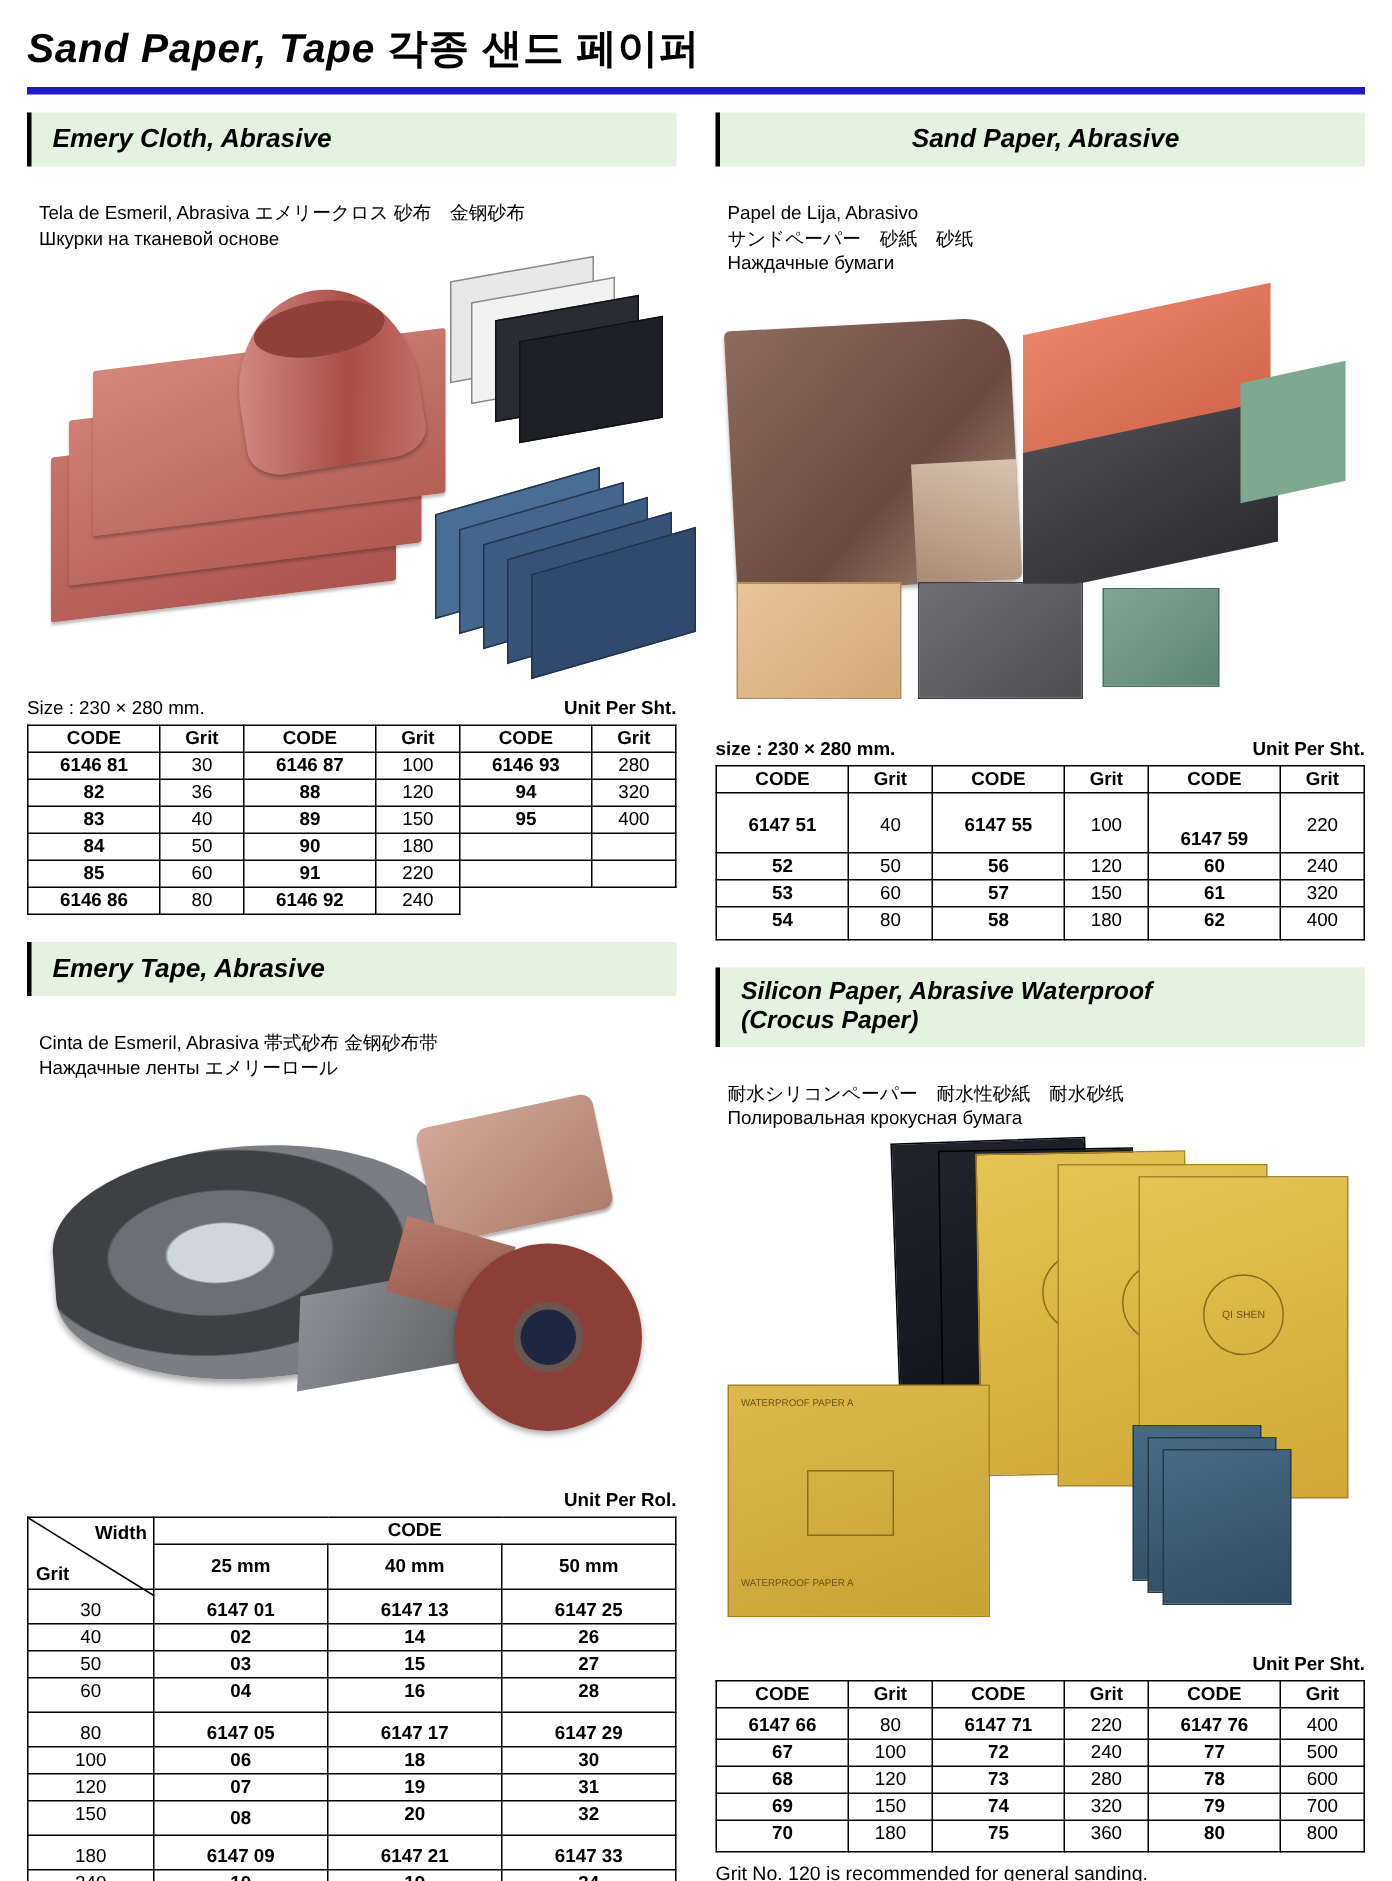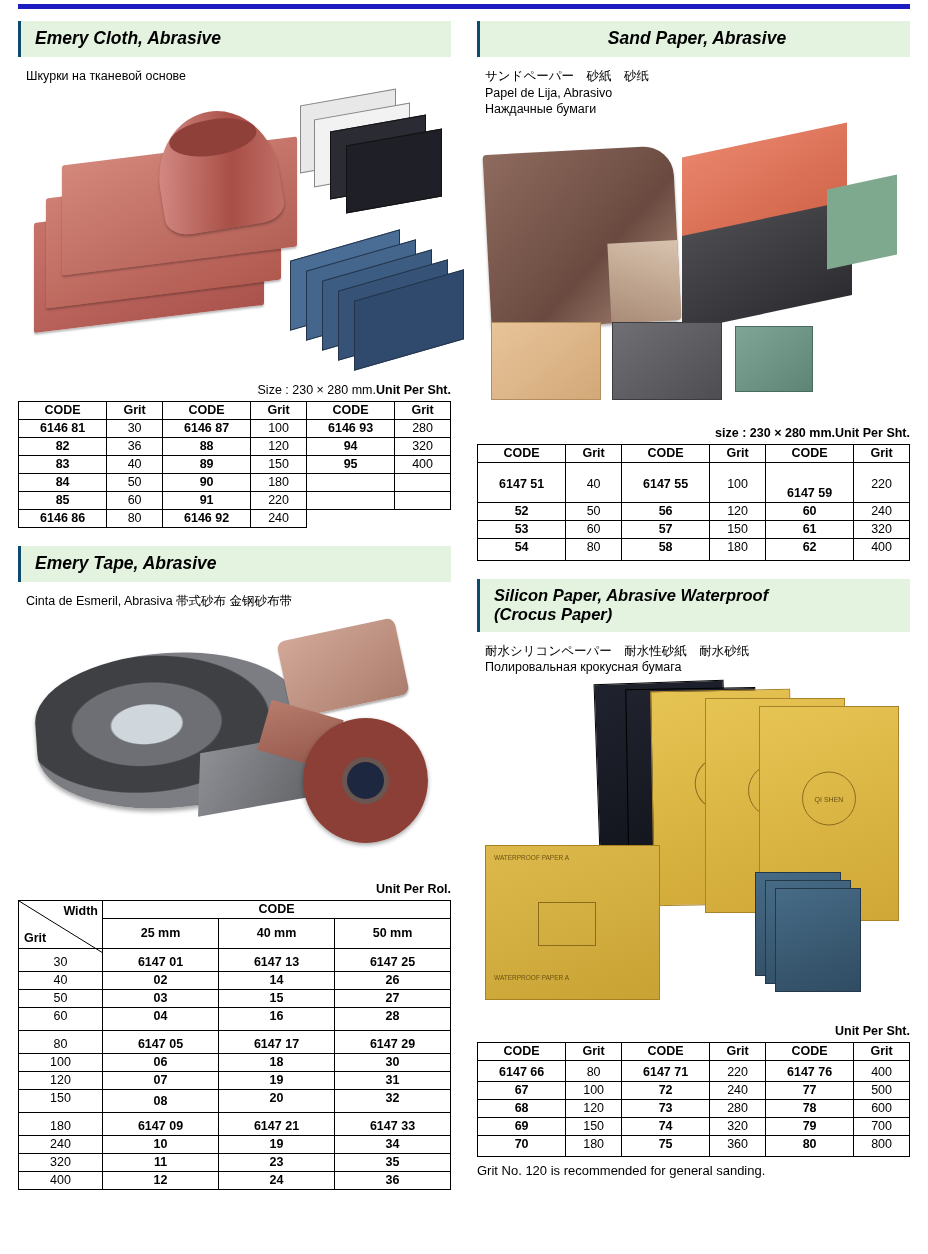--- a/index.html
+++ b/index.html
@@ -36,23 +36,23 @@
   .columns {
     display:flex;
     padding: 12px 18px 0 18px;
     gap: 26px;
   }
   .col { width:440px; }
 
   
   .banner {
     background:#e3f3e0;
-    border-left:3px solid #0c4a6e;
+    border-left:3px solid #000000;
     padding:7px 10px 8px 14px;
-    margin-bottom:11px;
+    margin-bottom:23px;
   }
   .banner h2 {
     margin:0;
     font-size:17.5px;
     font-weight:bold;
     font-style:italic;
   }
   .banner h2.small { font-size:16.5px; }
   .banner .line2 { display:block; }
 
@@ -60,21 +60,21 @@
     font-size:12.5px;
     line-height:1.32;
     margin: 2px 0 4px 8px;
   }
 
   
   .figure { position:relative; margin: 4px 0 2px 0; }
 
   .cap-left { font-size:12.5px; }
   .cap-right { font-size:12.5px; font-weight:bold; text-align:right; }
-  .caprow { display:flex; justify-content:flex-end; align-items:flex-end; margin-top:4px; }
+  .caprow { display:flex; justify-content:space-between; align-items:flex-end; margin-top:4px; }
 
   
   .fig-emery { height:290px; }
   .sheet { position:absolute; border-radius:2px; }
   .red1 { left:16px; top:120px; width:230px; height:110px; background:linear-gradient(160deg,#c8736a,#a9534c); transform:skewY(-7deg); box-shadow:0 2px 2px rgba(0,0,0,.25);}
   .red2 { left:28px; top:95px; width:235px; height:110px; background:linear-gradient(160deg,#cf7f74,#b0594f); transform:skewY(-7deg); box-shadow:0 2px 2px rgba(0,0,0,.25);}
   .red3 { left:44px; top:62px; width:235px; height:110px; background:linear-gradient(160deg,#d4877b,#b35f55); transform:skewY(-7deg); box-shadow:0 2px 2px rgba(0,0,0,.25);}
   .roll { position:absolute; left:140px; top:22px; width:120px; height:118px; background:linear-gradient(100deg,#d8908a,#a84f46 60%,#c2726a); border-radius:60px 60px 24px 24px/70px 70px 18px 18px; transform:rotate(-9deg); box-shadow:0 2px 3px rgba(0,0,0,.3); }
   .roll:after { content:""; position:absolute; left:16px; top:8px; width:88px; height:36px; border-radius:50%; background:#8f4039; }
   .grey-sheets { position:absolute; left:282px; top:8px; width:150px; height:110px; }
@@ -162,30 +162,37 @@
   .diag svg { position:absolute; left:0; top:0; }
 
   .note { font-size:13px; margin-top:6px; }
   .sizeline { font-size:12.5px; font-weight:bold; }
 </style>
 </head>
 <body>
 
 <div class="page">
 
+  <div class="page-header">
+    <div class="title">
+      <span>Sand Paper, Tape</span>
+      <span class="kr">각종 샌드 페이퍼</span>
+    </div>
+  </div>
   <div class="header-rule"></div>
 
   <div class="columns">
 
     <div class="col">
 
       <div class="banner">
         <h2>Emery Cloth, Abrasive</h2>
       </div>
       <div class="subnames">
+        <div>Tela de Esmeril, Abrasiva エメリークロス 砂布　金钢砂布</div>
         <div>Шкурки на тканевой основе</div>
       </div>
 
       <div class="figure fig-emery">
         <div class="grey-sheets">
           <div class="gs gs1"></div>
             <div class="gs gs2"></div>
             <div class="gs gs3"></div>
             <div class="gs gs4"></div>
         </div>
@@ -268,20 +275,21 @@
             <td style="border:none"></td>
           </tr>
         </tbody>
       </table>
 
       <div class="banner" style="margin-top:18px">
         <h2>Emery Tape, Abrasive</h2>
       </div>
       <div class="subnames">
         <div>Cinta de Esmeril, Abrasiva 帯式砂布 金钢砂布带</div>
+        <div>Наждачные ленты エメリーロール</div>
       </div>
 
       <div class="figure fig-tape">
         <div class="tape-roll"></div>
         <div class="tape-band"></div>
         <div class="tape-small"></div>
         <div class="tape-tail"></div>
         <div class="tape-spool"></div>
       </div>
 
@@ -388,22 +396,22 @@
       </table>
 
     </div>
 
     <div class="col">
 
       <div class="banner" style="text-align:center">
         <h2>Sand Paper, Abrasive</h2>
       </div>
       <div class="subnames">
+        <div>Papel de Lija, Abrasivo</div>
         <div>サンドペーパー　砂紙　砂纸</div>
-        <div>Papel de Lija, Abrasivo</div>
         <div>Наждачные бумаги</div>
       </div>
 
       <div class="figure fig-sand">
         <div class="sp-brown"></div>
         <div class="sp-orange"></div>
         <div class="sp-dark"></div>
         <div class="sp-teal"></div>
         <div class="sp-y"></div>
         <div class="sp-g"></div>

